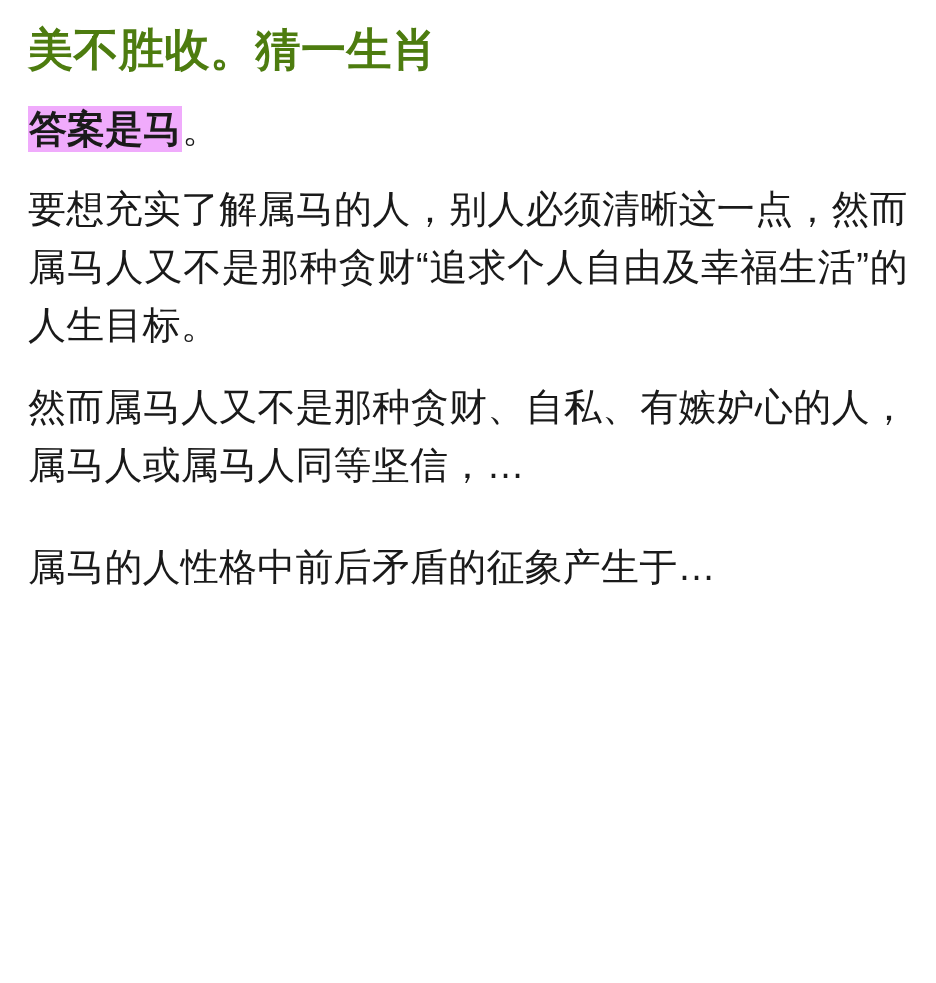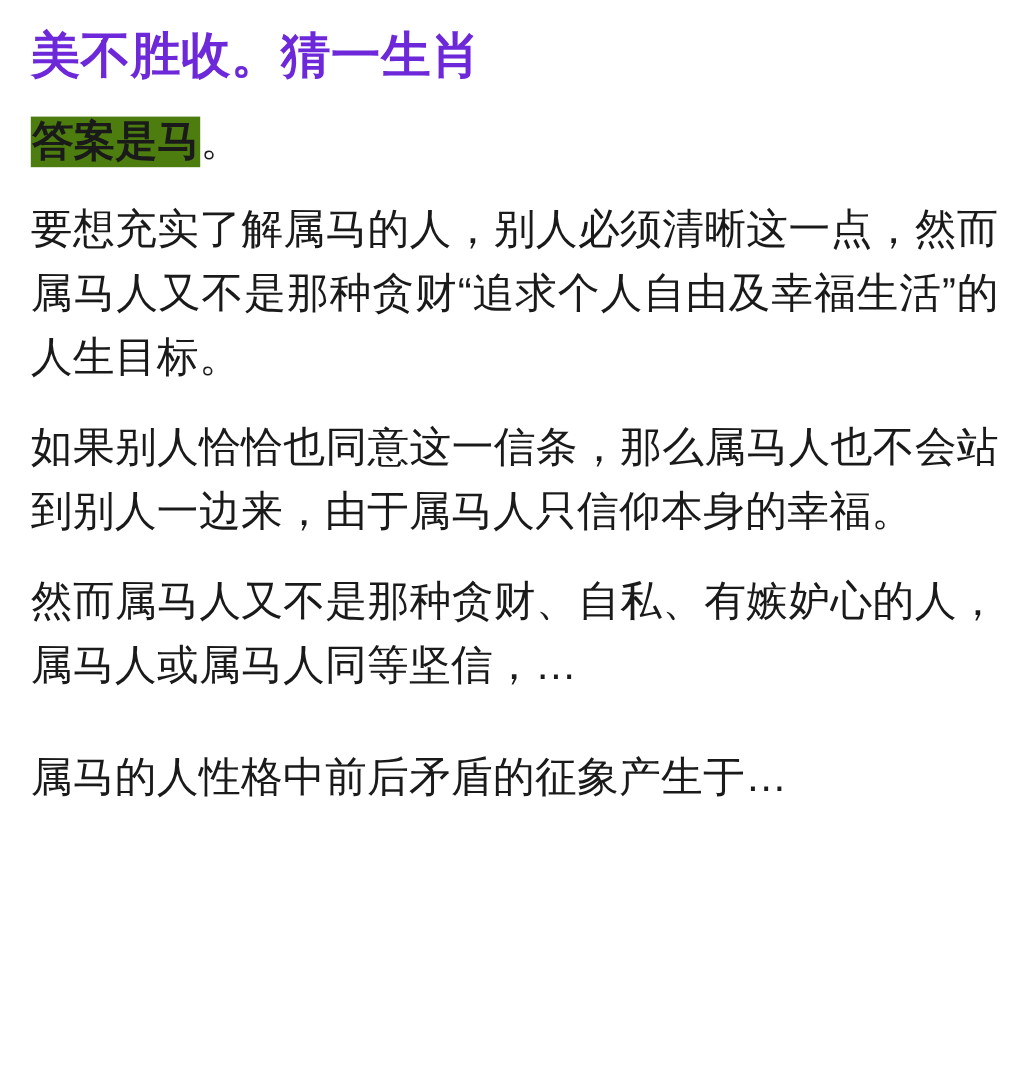--- a/index.html
+++ b/index.html
@@ -15,36 +15,36 @@
   }
   .page {
     width: 936px;
     min-height: 983px;
     box-sizing: border-box;
     padding: 22px 28px 0 28px;
     background: #ffffff;
     overflow: hidden;
   }
   .title {
-    color: #6d28d9;
+    color: #4d7c0f;
     font-size: 45px;
     font-weight: bold;
     line-height: 1.25;
     margin: 0 0 26px 0;
     letter-spacing: 0.5px;
   }
   .answer-line {
     margin: 0 0 24px 0;
     font-size: 38px;
     line-height: 1.35;
     color: #1a1a1a;
   }
   .answer-hl {
     font-weight: bold;
-    background: #4d7c0f;
+    background: #f0abfc;
     padding: 2px 1px;
   }
   .answer-period {
     font-weight: normal;
   }
   p.para {
     margin: 0 0 24px 0;
     font-size: 38px;
     line-height: 1.53;
     color: #1a1a1a;
@@ -62,17 +62,16 @@
 
 <div class="page">
 
   <h1 class="title">美不胜收。猜一生肖</h1>
 
   <div class="answer-line">
     <span class="answer-hl">答案是马</span><span class="answer-period">。</span>
   </div>
 
   <p class="para">要想充实了解属马的人，别人必须清晰这一点，然而属马人又不是那种贪财“追求个人自由及幸福生活”的人生目标。</p>
-  <p class="para">如果别人恰恰也同意这一信条，那么属马人也不会站到别人一边来，由于属马人只信仰本身的幸福。</p>
   <p class="para">然而属马人又不是那种贪财、自私、有嫉妒心的人，属马人或属马人同等坚信，…</p>
   <p class="para">属马的人性格中前后矛盾的征象产生于…</p>
 
 </div>
 
 </body></html>

